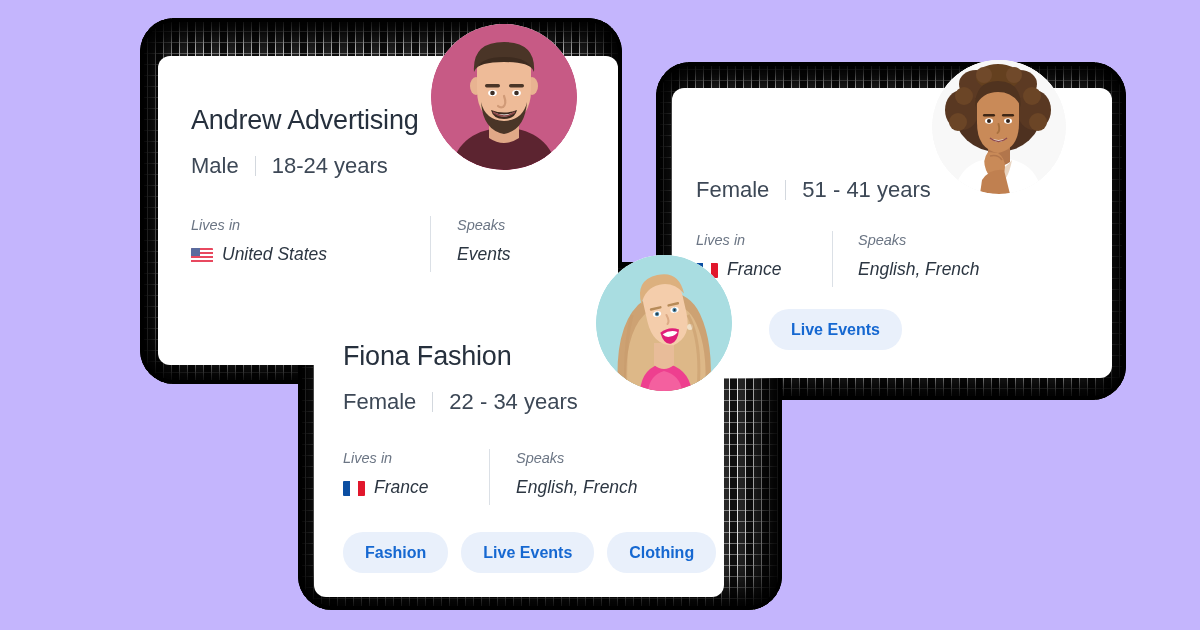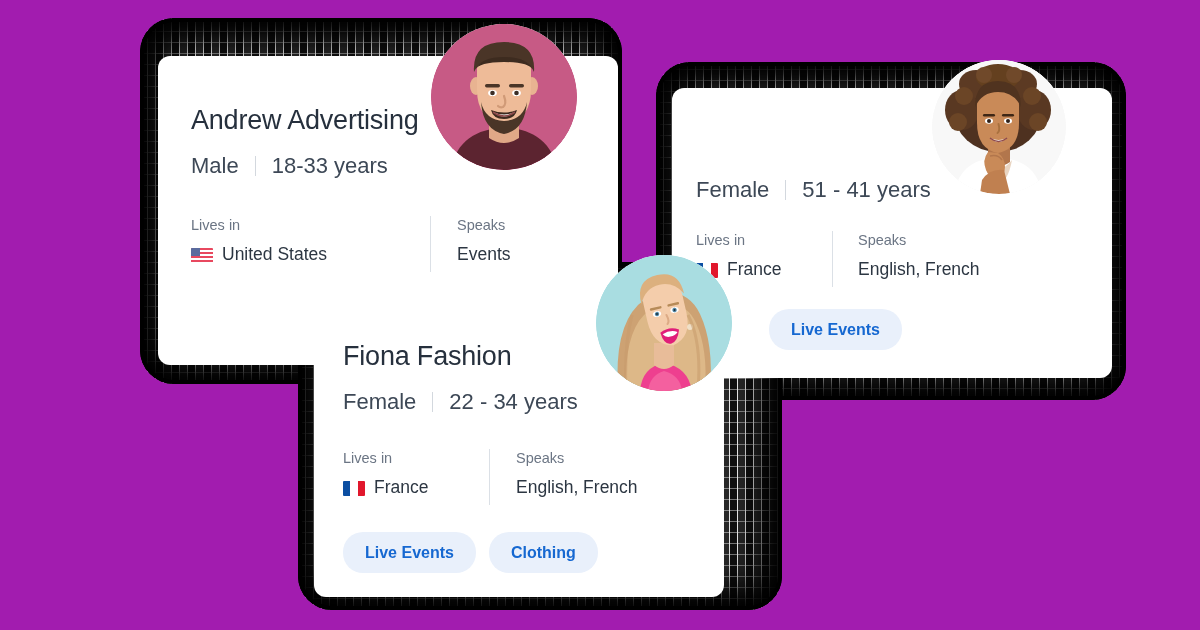--- a/index.html
+++ b/index.html
@@ -14,21 +14,21 @@
     overflow: hidden;
     font-family: "Liberation Sans", sans-serif;
     -webkit-font-smoothing: antialiased;
   }
 
   #stage {
     position: absolute;
     inset: 0;
     width: 1200px;
     height: 630px;
-    background: #a21caf;
+    background: #c4b5fd;
   }
 
   
   .shadow-artifact {
     position: absolute;
     border-radius: 34px;
     background:
       repeating-linear-gradient(
         90deg,
         #111111 0px, #111111 7px,
@@ -100,20 +100,21 @@
 
   .facts {
     position: absolute;
     display: flex;
     align-items: flex-start;
     white-space: nowrap;
   }
   .fact {
     display: flex;
     flex-direction: column;
+    font-style: italic;
   }
   .fact-label {
     color: #6b7584;
     font-size: 14.5px;
     line-height: 18px;
     margin-bottom: 9px;
   }
   .fact-value {
     color: #2c3642;
     font-size: 17.5px;
@@ -202,21 +203,21 @@
   <div class="shadow-artifact" style="left:656px; top:62px; width:470px; height:338px;"></div>
   <div class="shadow-artifact" style="left:298px; top:262px; width:484px; height:348px;"></div>
 
   <div class="card" style="left:158px; top:56px; width:460px; height:309px;">
 
     <div class="card-name" style="left:33px; top:49px;">Andrew Advertising</div>
 
     <div class="meta-row" style="left:33px; top:97px;">
       <span class="meta-item">Male</span>
       <span class="meta-sep"></span>
-      <span class="meta-item">18-33 years</span>
+      <span class="meta-item">18-24 years</span>
     </div>
 
     <div class="facts" style="left:33px; top:160px; height:56px;">
       <div class="fact" style="width:239px;">
         <span class="fact-label">Lives in</span>
         <span class="fact-value">
           <span class="flag flag-us"></span>
           <span>United States</span>
         </span>
       </div>
@@ -362,20 +363,21 @@
         </span>
       </div>
       <div class="fact-div"></div>
       <div class="fact" style="padding-left:26px;">
         <span class="fact-label">Speaks</span>
         <span class="fact-value">English, French</span>
       </div>
     </div>
 
     <div class="chips" style="left:29px; top:238px;">
+      <span class="chip">Fashion</span>
       <span class="chip">Live Events</span>
       <span class="chip">Clothing</span>
     </div>
   </div>
 
   <div class="avatar" style="left:596px; top:255px; width:136px; height:136px;">
     <div class="avatar-inner" style="background:#a9dde1;">
       <svg viewBox="0 0 136 136" width="136" height="136">
         <rect width="136" height="136" fill="#a9dde1"></rect>
 

